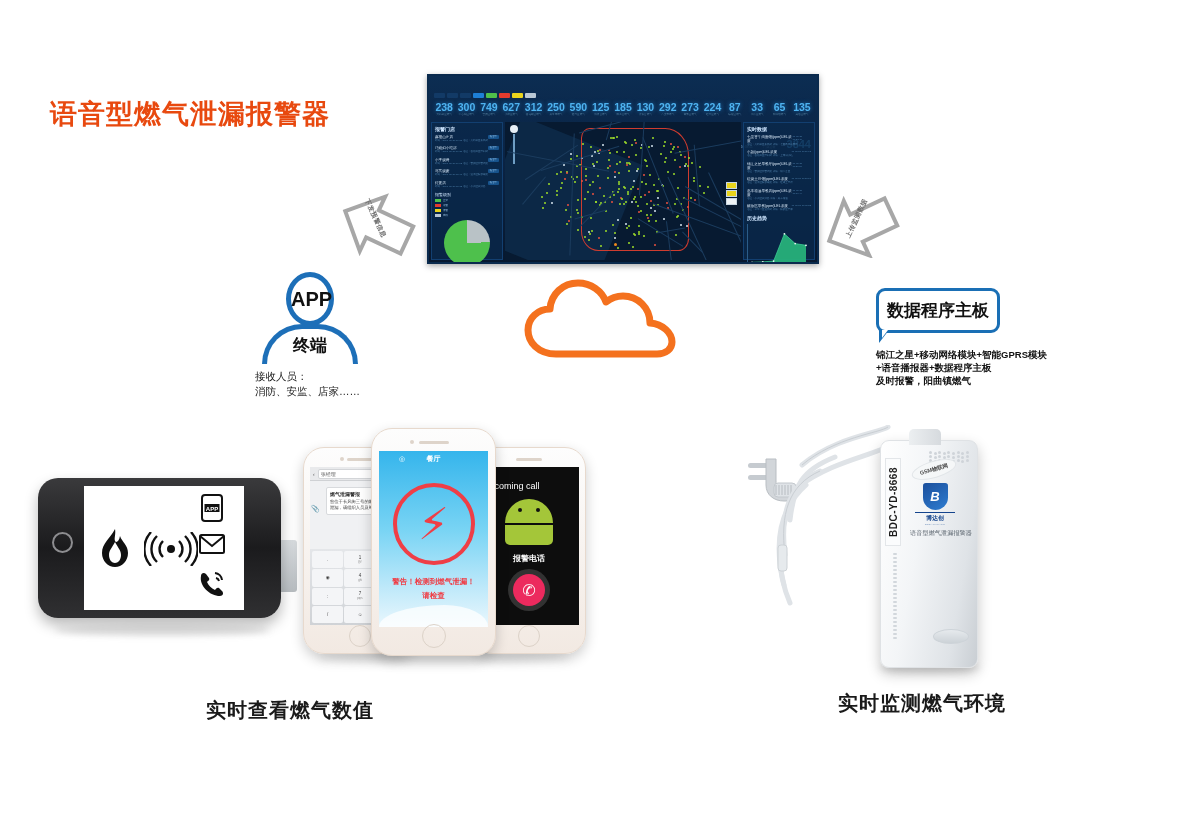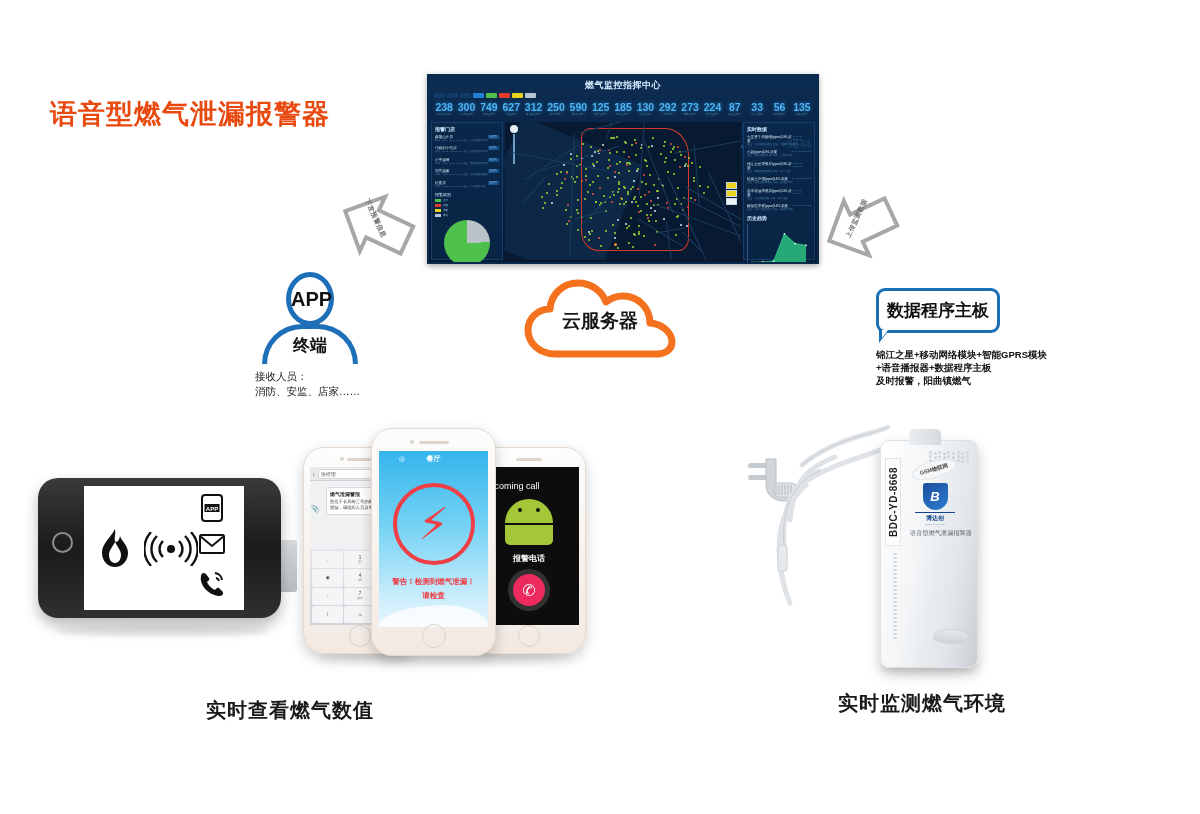--- a/index.html
+++ b/index.html
@@ -204,21 +204,20 @@
   .caption{font-size:20px;color:#1a1a1a;font-weight:bold;letter-spacing:1px;}
   #caption-left{left:206px;top:697px;}
   #caption-right{left:838px;top:690px;}
 </style>
 </head>
 <body>
 
 <div class="abs" id="page-title">语音型燃气泄漏报警器</div>
 
 <div class="abs" id="dashboard">
-  <div id="dash-title">燃气监控指挥中心</div>
 
   <div id="dash-chips">
     <span class="chip t"></span>
     <span class="chip t"></span>
     <span class="chip t"></span>
     <span class="chip b"></span>
     <span class="chip g"></span>
     <span class="chip r"></span>
     <span class="chip y"></span>
     <span class="chip w"></span>
@@ -285,21 +284,21 @@
       </div>
       <div class="stat">
         <div class="num">87</div>
         <div class="cap">综改区燃气</div>
       </div>
       <div class="stat">
         <div class="num">33</div>
         <div class="cap">示范区燃气</div>
       </div>
       <div class="stat">
-        <div class="num">56</div>
+        <div class="num">65</div>
         <div class="cap">阳曲镇燃气</div>
       </div>
       <div class="stat">
         <div class="num">135</div>
         <div class="cap">其他区燃气</div>
       </div>
     </div>
 
   <div id="dash-body">
 
@@ -724,21 +723,20 @@
   <div>接收人员：</div>
   <div>消防、安监、店家……</div>
 </div>
 
 <div class="abs" id="cloud">
   <svg width="152" height="82" viewBox="0 0 152 82">
     <path d="M32,76 C14,76 4,64 4,52 C4,40 14,31 26,31 C27,16 39,5 54,5
              C67,5 78,13 82,24 C87,20 93,18 99,18 C114,18 126,30 126,45
              C139,46 148,55 148,64 C148,71 142,76 133,76 Z" fill="#ffffff" stroke="#f4711e" stroke-width="7" stroke-linejoin="round"></path>
   </svg>
-  <div id="cloud-label">云服务器</div>
 </div>
 
 <div class="abs" id="hw-box">
   <span>数据程序主板</span>
 </div>
 <div class="abs" id="hw-tail"></div>
 <div class="abs" id="hw-tail-in"></div>
 <div class="abs" id="hw-note">
   <div>锦江之星+移动网络模块+智能GPRS模块</div>
   <div>+语音播报器+数据程序主板</div>

